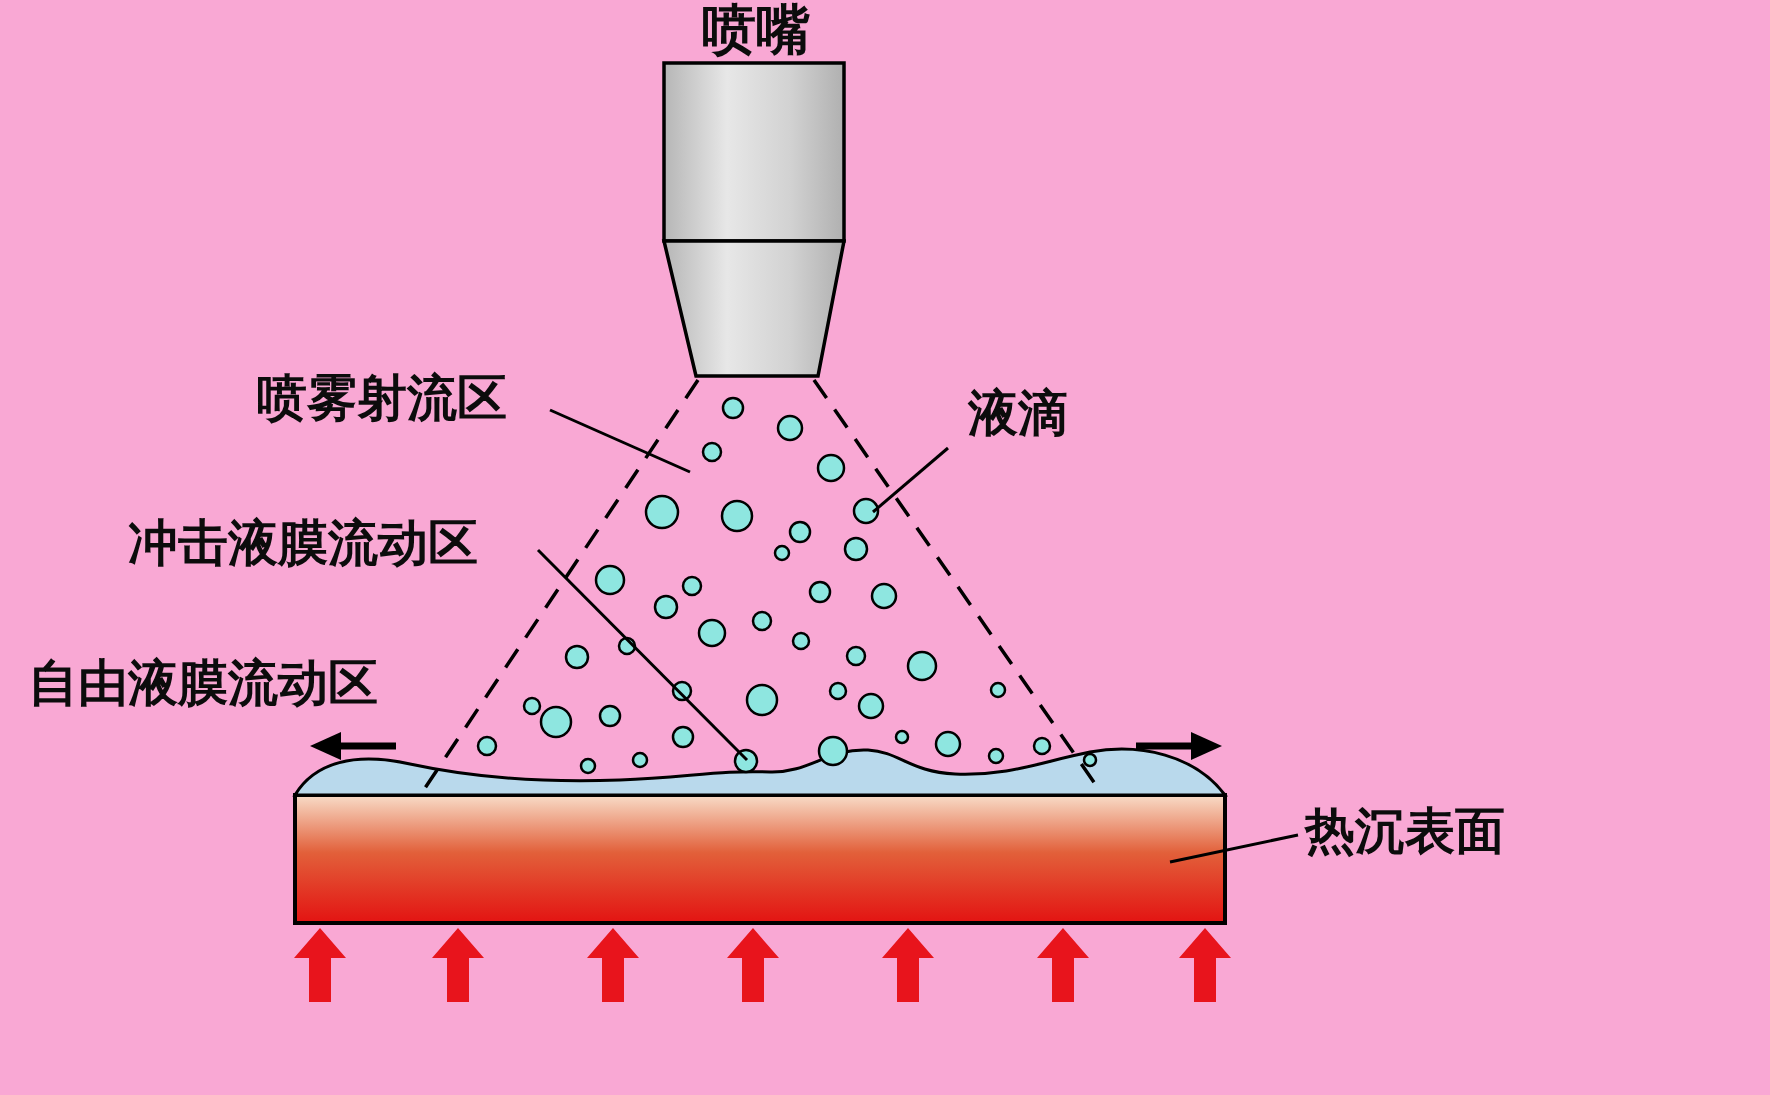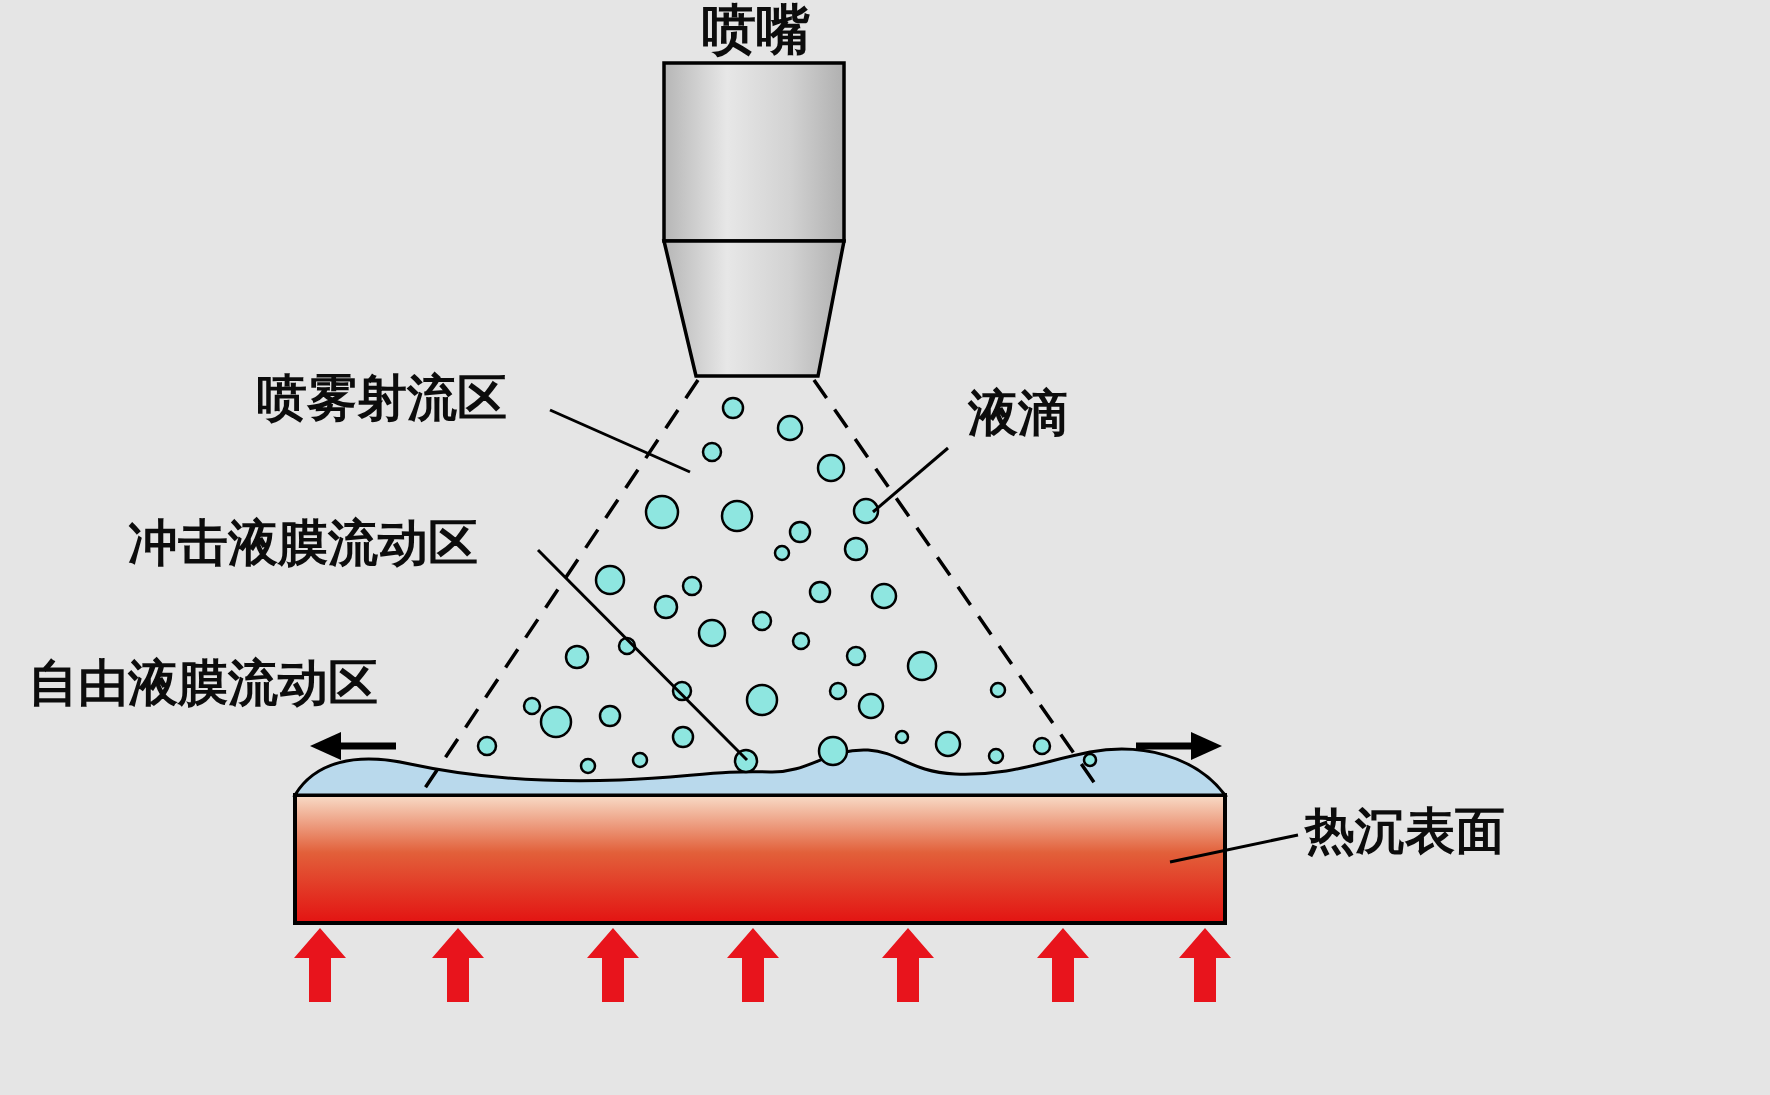--- a/index.html
+++ b/index.html
@@ -4,21 +4,21 @@
 <style>
   html, body {
     margin: 0;
     padding: 0;
     background: #ffffff;
   }
   .canvas {
     position: relative;
     width: 1770px;
     height: 1095px;
-    background: #e5e5e5;
+    background: #f9a8d4;
     overflow: hidden;
     text-decoration: underline;
   }
   svg { display: block; }
   text {
     font-family: "Liberation Sans", "DejaVu Sans", sans-serif;
     font-weight: 700;
     fill: #0c0c0c;
   }
   .label { font-size: 50px; }

